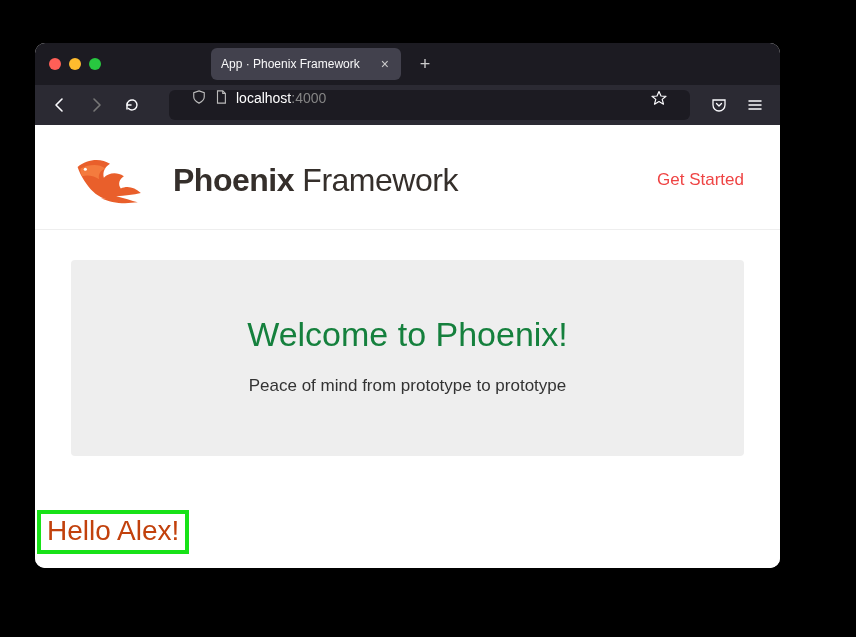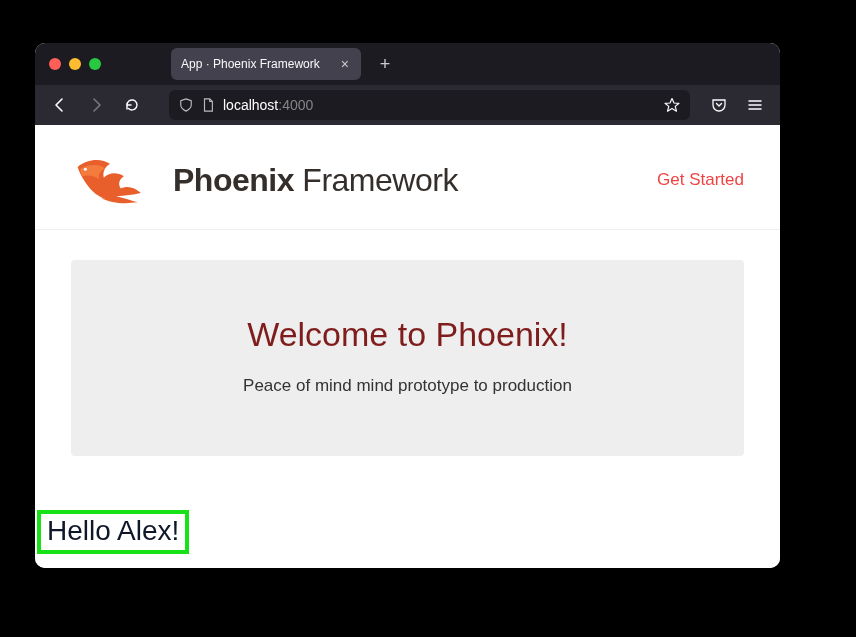--- a/index.html
+++ b/index.html
@@ -20,20 +20,21 @@
       border-radius: 10px;
       overflow: hidden;
       box-shadow: 0 8px 30px rgba(0,0,0,0.5);
     }
     .titlebar {
       height: 42px;
       background: #1c1b22;
       display: flex;
       align-items: center;
       padding: 12px 14px;
+      gap: 40px;
     }
     .traffic-lights {
       display: flex;
       gap: 8px;
       align-items: center;
     }
     .tl { width: 12px; height: 12px; border-radius: 50%; }
     .tl-red { background: #ff5f57; }
     .tl-yellow { background: #febc2e; }
     .tl-green { background: #28c840; }
@@ -82,22 +83,21 @@
       border-radius: 4px;
       cursor: pointer;
     }
     .tbtn.dim { color: #777; }
     .urlbar {
       flex: 1;
       background: #1c1b22;
       border-radius: 6px;
       height: 30px;
       display: flex;
-      align-items: center;
-      padding: 0 10px;
+      padding: 0 23px;
       margin: 0 8px 0 16px;
       gap: 8px;
       color: #fbfbfe;
       font-size: 14px;
     }
     .urlbar .shield { color: #ccc; }
     .urlbar .doc { color: #ccc; }
     .url-host { color: #fff; font-weight: 500; }
     .url-port { color: #858585; }
     .urlbar-spacer { flex: 1; }
@@ -134,40 +134,40 @@
     .hero {
       margin: 30px 36px 0 36px;
       background: #eeeeee;
       border-radius: 4px;
       padding: 55px 20px 60px 20px;
       text-align: center;
     }
     .hero-title {
       font-size: 34px;
       font-weight: 300;
-      color: #7f1d1d;
+      color: #15803d;
       margin-bottom: 22px;
     }
     .hero-sub {
       font-size: 17px;
       font-weight: 300;
       color: #333;
     }
     .highlight-box {
       position: absolute;
       left: 2px;
       bottom: 14px;
       border: 4px solid #17e217;
       padding: 1px 6px 3px 6px;
       background: #fff;
     }
     .highlight-text {
       font-size: 28px;
       font-weight: 300;
-      color: #0f172a;
+      color: #c2410c;
     }
     svg { display: block; }
   </style>
 </head>
 <body>
 
 <div class="window">
 
   <div class="titlebar">
     <div class="traffic-lights">
@@ -244,21 +244,21 @@
           <circle cx="18" cy="21" r="2" fill="#fff"></circle>
         </svg>
         <span class="brand"><span class="bold">Phoenix</span><span> Framework</span></span>
       </div>
       <div class="header-spacer"></div>
       <a class="get-started">Get Started</a>
     </div>
 
     <div class="hero">
       <div class="hero-title">Welcome to Phoenix!</div>
-      <div class="hero-sub">Peace of mind mind prototype to production</div>
+      <div class="hero-sub">Peace of mind from prototype to prototype</div>
     </div>
 
     <div class="highlight-box">
       <span class="highlight-text">Hello Alex!</span>
     </div>
 
   </div>
 
 </div>
 

